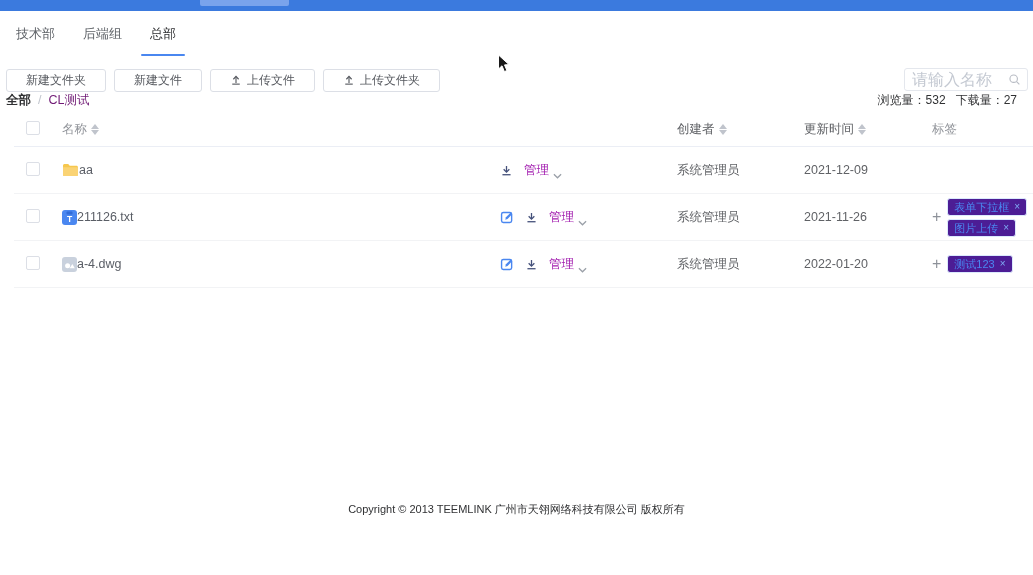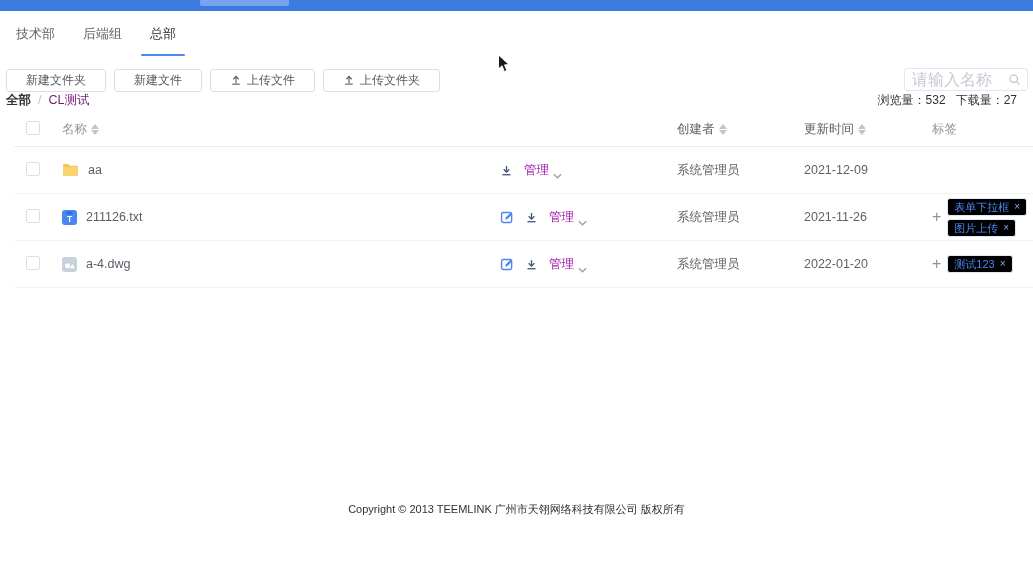--- a/index.html
+++ b/index.html
@@ -50,35 +50,35 @@
 
   
   .table { position:absolute; top:113px; left:0; right:0;margin-left:14px; }
   .trow { display:grid; grid-template-columns:40px 446px 174px 128px 128px auto;
     align-items:center; border-bottom:1px solid #f2f3f5; }
   .thead { height:34px; color:#909399; font-size:12.5px; border-bottom:1px solid #ebeef5; }
   .tr { min-height:47px; font-size:12.5px; color:#5a5e66; }
   .cell-cb { padding-left:12px; }
   .cb { width:14px; height:14px; border:1px solid #dcdfe6; border-radius:2px;
     background:#fff; display:inline-block; cursor:pointer; }
-  .cell-name { padding-left:8px; display:flex; align-items:center; gap:9px; }
+  .cell-name { padding-left:8px; display:flex; align-items:center; }
   .cell-actions { display:flex; align-items:center; gap:11px; color:#606266; }
   .cell-creator { padding-left:3px; color:#606266; }
   .cell-updated { padding-left:2px; color:#606266; }
   .cell-tags { padding-left:2px; display:flex; align-items:center; gap:6px; }
   .hdr-label { display:inline-flex; align-items:center; gap:4px; }
   .sorter { display:inline-flex; flex-direction:column; gap:1px; }
   .sorter i { width:0; height:0; border-left:4px solid transparent; border-right:4px solid transparent; display:block; }
   .sorter .up { border-bottom:5px solid #c0c4cc; }
   .sorter .dn { border-top:5px solid #c0c4cc; }
   .manage { display:inline-flex; align-items:flex-end; gap:4px; cursor:pointer; color:#a21caf; }
   .icon-btn { display:inline-flex; align-items:center; cursor:pointer; }
   .plus { color:#8d9199; font-size:16px; line-height:1; cursor:pointer; font-weight:300; }
   .tag-stack { display:flex; flex-direction:column; align-items:flex-start; gap:3px; }
-  .tag { display:inline-flex; align-items:center; gap:5px; background:#000000;
+  .tag { display:inline-flex; align-items:center; gap:5px; background:#4c1d95;
     color:#4a87f0; font-size:11px; padding:1px 6px; border-radius:3px;
     border:1px solid #dbeafd; line-height:14px; white-space:nowrap; }
   .tag .tag-x { font-size:10px; color:#7fadf5; cursor:pointer; }
 
   
   .footer { position:absolute; bottom:1px; left:0; width:100%; text-align:center;
     font-size:11px; color:#303133; }
 
   
   .cursor { position:absolute; left:497px; top:54px; z-index:10; pointer-events:none; }

